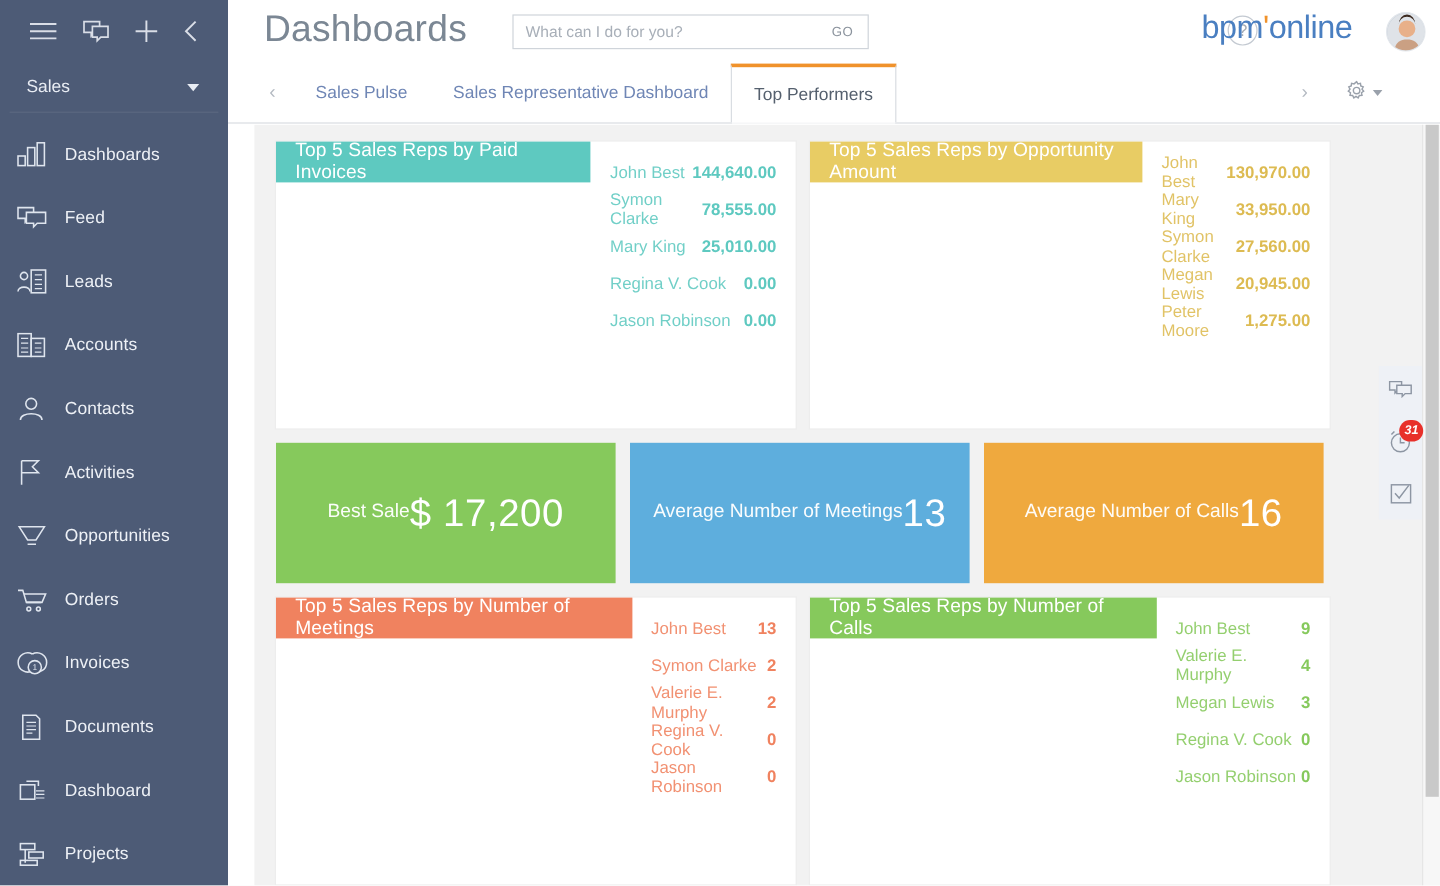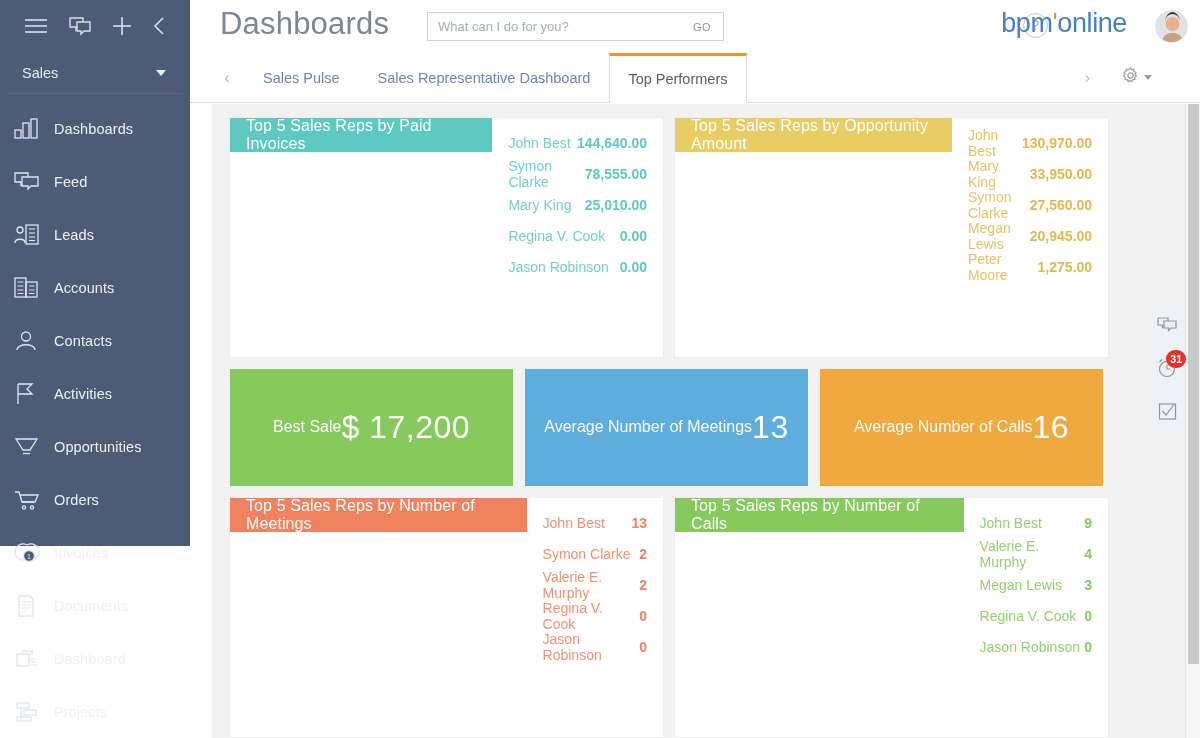--- a/index.html
+++ b/index.html
@@ -6,21 +6,21 @@
   html, body {
     width: 1200px; height: 738px;
     background: #ffffff;
     font-family: "Liberation Sans", sans-serif;
     overflow: hidden;
   }
   #app { position: relative; width: 1200px; height: 738px; background:#fff; }
 
   
   .sidebar {
-    position: absolute; left: 0; top: 0; width: 190px; height: 546px;
+    position: absolute; left: 0; top: 0; width: 190px; height: 738px;
     background: #4d5b76;
   }
   .side-top {
     height: 52px; display: flex; align-items: center;
     justify-content: space-around; padding: 0 14px;
   }
   .side-top .ic { color: #e6eaf1; opacity: .92; cursor: pointer; line-height: 0; }
   .side-sales {
     height: 42px; display: flex; align-items: center;
     padding: 0 16px 0 14px; color: #e9edf4; font-size: 14.5px;
@@ -146,21 +146,21 @@
   .rightpanel {
     position: absolute; right: 15px; top: 305px; width: 36px; height: 128px;
     background: #eef1f6; display: flex; flex-direction: column;
     align-items: center; justify-content: space-around; z-index: 5;
   }
   .rp-ic { position: relative; color: #8d96a3; cursor: pointer; line-height: 0; }
   .badge {
     position: absolute; right: -9px; top: -8px; min-width: 18px; height: 18px;
     background: #e8302a; color: #fff; border-radius: 9px; font-size: 10.5px;
     font-weight: bold; display: flex; align-items: center; justify-content: center;
-    padding: 0 4px; line-height: 1;
+    padding: 0 4px; line-height: 1; font-style: italic;
   }
 
   
   .scrollbar {
     position: absolute; right: 0; top: 104px; width: 15px; height: 634px;
     background: #f7f7f7; border-left: 1px solid #e6e6e6;
   }
   .scroll-thumb {
     position: absolute; left: 2px; top: 0; width: 11px; height: 560px;
     background: #c9c9c9; border-radius: 0;

